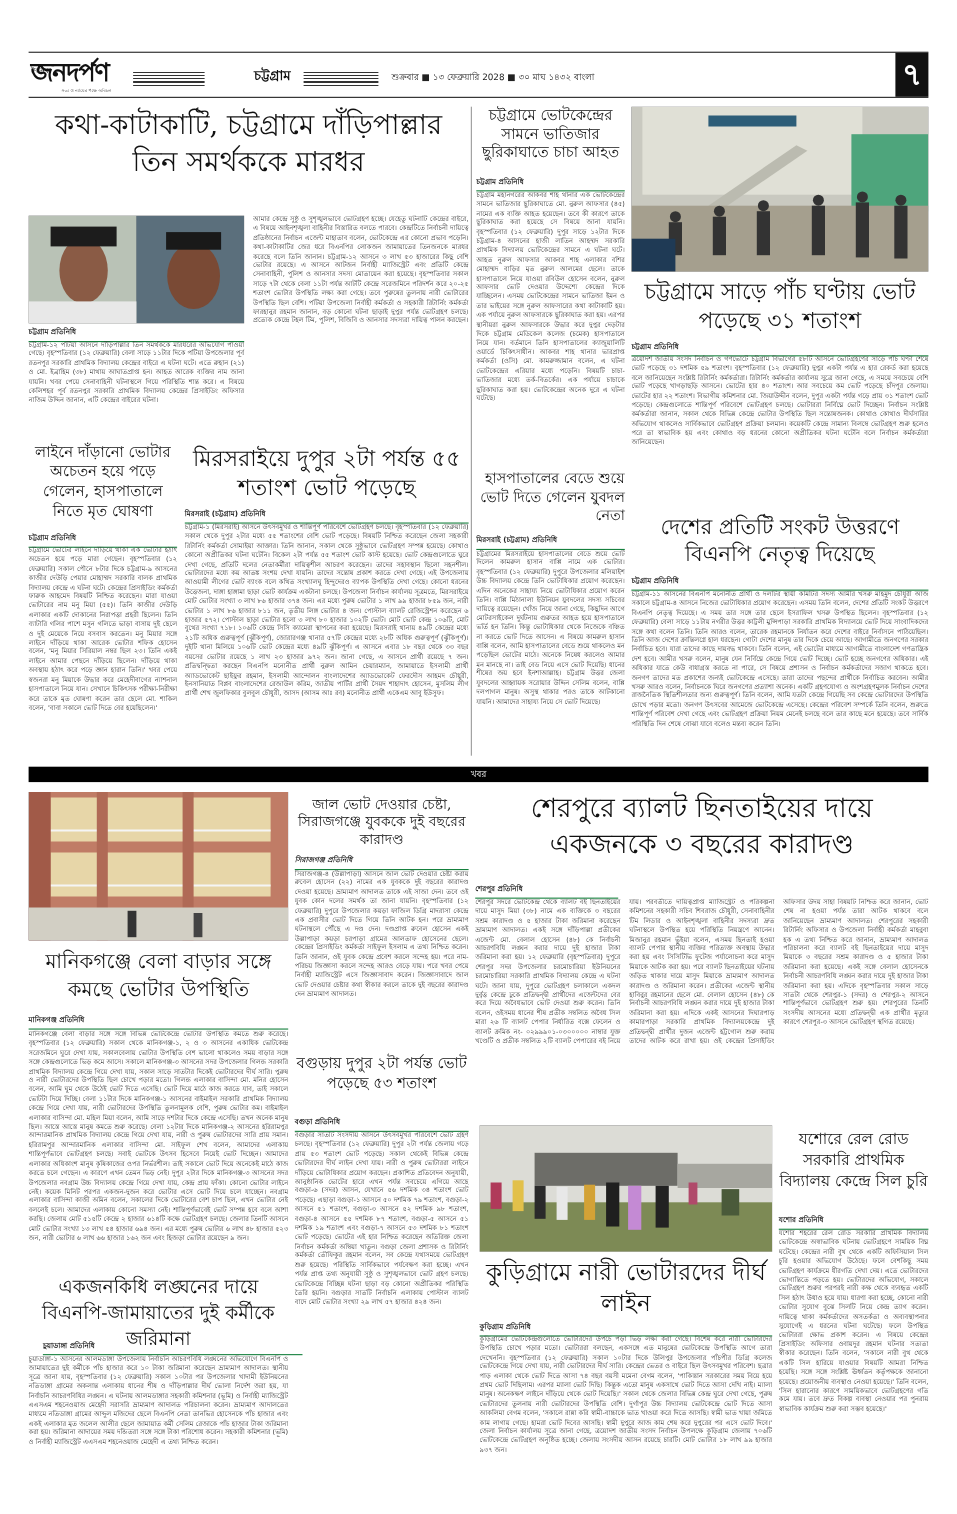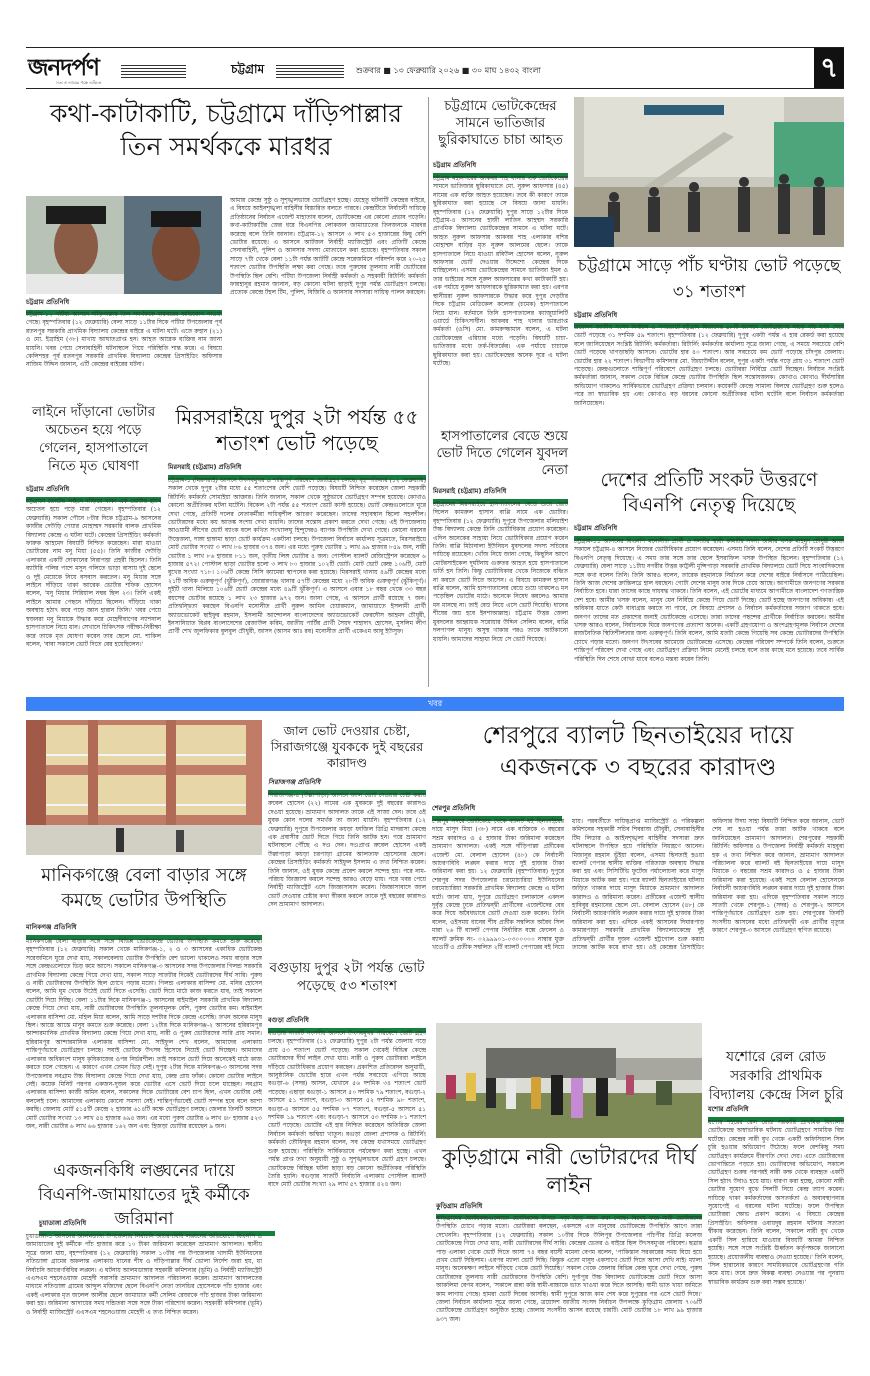--- a/index.html
+++ b/index.html
@@ -14,40 +14,40 @@
   .logo-big { position: absolute; left: 2px; top: 7px; font-size: 23px; font-weight: bold; letter-spacing: -1px; color: #111; line-height: 24px; }
   .logo-tag { position: absolute; left: 30px; top: 32px; font-size: 4px; color: #333; }
   .mast-lines { position: absolute; height: 14px; top: 17px;
     background: repeating-linear-gradient(to bottom, #333 0, #333 1px, transparent 1px, transparent 3px); }
   .mast-section { position: absolute; left: 205px; top: 12px; font-size: 12px; font-weight: bold; }
   .mast-date { position: absolute; left: 330px; top: 16px; font-size: 8px; color: #222; }
   .page-num { position: absolute; right: 0; top: 0; width: 30px; height: 40px; background: #111; color: #fff; font-size: 28px; font-weight: bold; text-align: center; line-height: 40px; }
 
   
   .hl { font-family: "DejaVu Serif", serif; color: #111; text-align: center; line-height: 1.2; }
-  .byline { font-size: 6.5px; font-weight: bold; border-bottom: 5px solid #15803d; padding-bottom: 2px; color: #222; }
+  .byline { font-size: 6.5px; font-weight: bold; border-bottom: 1px solid #15803d; padding-bottom: 2px; color: #222; }
   .body { font-size: 6px; line-height: 8.4px; color: #333; text-align: justify; }
 
   .photo { background: #888; overflow: hidden; }
   .photo svg { width: 100%; height: 100%; display: block; }
 
   .vrule { background: #999; width: 1px; }
-  .band { left: 26px; top: 697px; width: 818px; height: 14px; background: #3b82f6; color: #fff; font-size: 8px; text-align: center; line-height: 14px; }
+  .band { left: 26px; top: 697px; width: 818px; height: 14px; background: #000000; color: #fff; font-size: 8px; text-align: center; line-height: 14px; }
 </style>
 </head>
 <body>
 
 <div class="abs masthead">
   <span class="logo-small">দৈনিক</span>
   <span class="logo-big">জনদর্পণ</span>
   <span class="logo-tag">সত্য ও ন্যায়ের পক্ষে অবিচল</span>
   <div class="mast-lines" style="left:95px;width:65px;"></div>
   <span class="mast-section">চট্টগ্রাম</span>
   <div class="mast-lines" style="left:250px;width:68px;"></div>
-  <span class="mast-date">শুক্রবার ■ ১৩ ফেব্রুয়ারি ২০২৬ ■ ৩০ মাঘ ১৪৩২ বাংলা</span>
+  <span class="mast-date">শুক্রবার ■ ১৩ ফেব্রুয়ারি 2028 ■ ৩০ মাঘ ১৪৩২ বাংলা</span>
   <div class="page-num">৭</div>
 </div>
 
 <div class="abs hl" style="left:26px;top:97px;width:400px;font-size:25px;line-height:33px;">কথা-কাটাকাটি, চট্টগ্রামে দাঁড়িপাল্লার তিন সমর্থককে মারধর</div>
 
 <div class="abs photo" style="left:26px;top:196px;width:196px;height:98px;">
   <svg viewBox="0 0 196 98" preserveAspectRatio="none">
     <rect width="98" height="98" fill="#b9c2b6"></rect>
     <rect x="98" width="98" height="98" fill="#5b6f7c"></rect>
     <ellipse cx="50" cy="50" rx="22" ry="30" fill="#8a5b45"></ellipse>
@@ -85,21 +85,21 @@
       <circle cx="170" cy="85" r="5"></circle>
         <rect x="164" y="90" width="12" height="45"></rect>
       <circle cx="210" cy="82" r="5"></circle>
         <rect x="204" y="87" width="12" height="50"></rect>
       <circle cx="245" cy="85" r="5"></circle>
         <rect x="239" y="90" width="12" height="48"></rect>
     </g>
     <rect x="0" y="120" width="40" height="30" fill="#1f3a55"></rect>
   </svg>
 </div>
-<div class="abs hl" style="left:574px;top:252px;width:270px;font-size:17px;line-height:26px;">চট্টগ্রামে সাড়ে পাঁচ ঘণ্টায় ভোট পড়েছে ৩১ শতাংশ</div>
+<div class="abs hl" style="left:574px;top:252px;width:270px;font-size:20px;line-height:26px;">চট্টগ্রামে সাড়ে পাঁচ ঘণ্টায় ভোট পড়েছে ৩১ শতাংশ</div>
 <div class="abs byline" style="left:574px;top:310px;width:270px;">চট্টগ্রাম প্রতিনিধি</div>
 <div class="abs body" style="left:574px;top:323px;width:270px;height:135px;overflow:hidden;">ত্রয়োদশ জাতীয় সংসদ নির্বাচন ও গণভোটে চট্টগ্রাম বিভাগের ৫৮টি আসনে ভোটগ্রহণের সাড়ে পাঁচ ঘণ্টা শেষে ভোট পড়েছে ৩১ দশমিক ৫৯ শতাংশ। বৃহস্পতিবার (১২ ফেব্রুয়ারি) দুপুর একটা পর্যন্ত এ হার রেকর্ড করা হয়েছে বলে জানিয়েছেন সংশ্লিষ্ট রিটার্নিং কর্মকর্তারা। রিটার্নিং কর্মকর্তার কার্যালয় সূত্রে জানা গেছে, এ সময়ে সবচেয়ে বেশি ভোট পড়েছে খাগড়াছড়ি আসনে। ভোটের হার ৪০ শতাংশ। আর সবচেয়ে কম ভোট পড়েছে চাঁদপুর জেলায়। ভোটের হার ২২ শতাংশ। বিভাগীয় কমিশনার মো. জিয়াউদ্দীন বলেন, দুপুর একটা পর্যন্ত গড়ে প্রায় ৩১ শতাংশ ভোট পড়েছে। কেন্দ্রগুলোতে শান্তিপূর্ণ পরিবেশে ভোটগ্রহণ চলছে। ভোটাররা নির্বিঘ্নে ভোট দিচ্ছেন। নির্বাচন সংশ্লিষ্ট কর্মকর্তারা জানান, সকাল থেকে বিভিন্ন কেন্দ্রে ভোটার উপস্থিতি ছিল সন্তোষজনক। কোথাও কোথাও দীর্ঘসারির অভিযোগ থাকলেও সার্বিকভাবে ভোটগ্রহণ প্রক্রিয়া চলমান। কয়েকটি কেন্দ্রে সামান্য বিলম্বে ভোটগ্রহণ শুরু হলেও পরে তা স্বাভাবিক হয় এবং কোথাও বড় ধরনের কোনো অপ্রীতিকর ঘটনা ঘটেনি বলে নির্বাচন কর্মকর্তারা জানিয়েছেন।</div>
 
 <div class="abs hl" style="left:26px;top:402px;width:135px;font-size:13.5px;line-height:18px;">লাইনে দাঁড়ানো ভোটার অচেতন হয়ে পড়ে গেলেন, হাসপাতালে নিতে মৃত ঘোষণা</div>
 <div class="abs byline" style="left:26px;top:484px;width:135px;">চট্টগ্রাম প্রতিনিধি</div>
 <div class="abs body" style="left:26px;top:497px;width:135px;height:190px;overflow:hidden;">চট্টগ্রামে ভোটের লাইনে দাঁড়িয়ে থাকা এক ভোটার হঠাৎ অচেতন হয়ে পড়ে মারা গেছেন। বৃহস্পতিবার (১২ ফেব্রুয়ারি) সকাল পৌনে ৮টার দিকে চট্টগ্রাম-৯ আসনের কাজীর দেউড়ি পেয়ার মোহাম্মদ সরকারি বালক প্রাথমিক বিদ্যালয় কেন্দ্রে এ ঘটনা ঘটে। কেন্দ্রের প্রিসাইডিং কর্মকর্তা ফারুক আহমেদ বিষয়টি নিশ্চিত করেছেন। মারা যাওয়া ভোটারের নাম মনু মিয়া (৫৫)। তিনি কাজীর দেউড়ি এলাকার একটি দোকানের নিরাপত্তা প্রহরী ছিলেন। তিনি ব্যাটারি গলির পাশে মসুন গলিতে ভাড়া বাসায় দুই ছেলে ও দুই মেয়েকে নিয়ে বসবাস করতেন। মনু মিয়ার সঙ্গে লাইনে দাঁড়িয়ে থাকা আরেক ভোটার শফিক হোসেন বলেন, 'মনু মিয়ার সিরিয়াল নম্বর ছিল ২৩। তিনি একই লাইনে আমার পেছনে দাঁড়িয়ে ছিলেন। দাঁড়িয়ে থাকা অবস্থায় হঠাৎ করে পড়ে জ্ঞান হারান তিনি।' খবর পেয়ে স্বজনরা মনু মিয়াকে উদ্ধার করে মেহেদীবাগের ন্যাশনাল হাসপাতালে নিয়ে যান। সেখানে চিকিৎসক পরীক্ষা-নিরীক্ষা করে তাকে মৃত ঘোষণা করেন তার ছেলে মো. শাকিল বলেন, 'বাবা সকালে ভোট দিতে বের হয়েছিলেন।'</div>
 
 <div class="abs hl" style="left:168px;top:404px;width:258px;font-size:20px;line-height:26px;">মিরসরাইয়ে দুপুর ২টা পর্যন্ত ৫৫ শতাংশ ভোট পড়েছে</div>
 <div class="abs byline" style="left:168px;top:462px;width:258px;">মিরসরাই (চট্টগ্রাম) প্রতিনিধি</div>
 <div class="abs body" style="left:168px;top:476px;width:258px;height:211px;overflow:hidden;">চট্টগ্রাম-১ (মিরসরাই) আসনে উৎসবমুখর ও শান্তিপূর্ণ পরিবেশে ভোটগ্রহণ চলছে। বৃহস্পতিবার (১২ ফেব্রুয়ারি) সকাল থেকে দুপুর ২টার মধ্যে ৫৫ শতাংশের বেশি ভোট পড়েছে। বিষয়টি নিশ্চিত করেছেন জেলা সহকারী রিটার্নিং কর্মকর্তা সোমাইয়া আক্তার। তিনি জানান, সকাল থেকে সুষ্ঠুভাবে ভোটগ্রহণ সম্পন্ন হয়েছে। কোথাও কোনো অপ্রীতিকর ঘটনা ঘটেনি। বিকেল ২টা পর্যন্ত ৫৫ শতাংশ ভোট কাস্ট হয়েছে। ভোট কেন্দ্রগুলোতে ঘুরে দেখা গেছে, প্রতিটি দলের নেতাকর্মীরা দায়িত্বশীল আচরণ করেছেন। তাদের সহাবস্থান ছিলো সহনশীল। ভোটারদের মধ্যে কয় আতঙ্ক সংশয় দেখা যায়নি। তাদের সন্তোষ প্রকাশ করতে দেখা গেছে। এই উপজেলায় আওয়ামী লীগের ভোট ব্যাংক বলে কথিত সংখ্যালঘু হিন্দুদেরও ব্যাপক উপস্থিতি দেখা গেছে। কোনো ধরনের উত্তেজনা, দাঙ্গা হাঙ্গামা ছাড়া ভোট কার্যক্রম একটানা চলছে। উপজেলা নির্বাচন কার্যালয় সূত্রমতে, মিরসরাইয়ে মোট ভোটার সংখ্যা ৩ লাখ ৮৬ হাজার ৩৭৪ জন। এর মধ্যে পুরুষ ভোটার ১ লাখ ৯৯ হাজার ৮৫৯ জন, নারী ভোটার ১ লাখ ৮৬ হাজার ৮১১ জন, তৃতীয় লিঙ্গ ভোটার ৪ জন। পোস্টাল ব্যালট রেজিস্ট্রেশন করেছেন ৬ হাজার ৫৭২। পোস্টাল ছাড়া ভোটার হলো ৩ লাখ ৮০ হাজার ১০২টি ভোট। মোট ভোট কেন্দ্র ১০৬টি, মোট বুথের সংখ্যা ৭১৮। ১০৬টি কেন্দ্রে সিসি ক্যামেরা স্থাপনের করা হয়েছে। মিরসরাই থানায় ৪৯টি কেন্দ্রের মধ্যে ২১টি অধিক গুরুত্বপূর্ণ (ঝুঁকিপূর্ণ), জোরারগঞ্জ থানার ৫৭টি কেন্দ্রের মধ্যে ২৮টি অধিক গুরুত্বপূর্ণ (ঝুঁকিপূর্ণ)। দুইটি থানা মিলিয়ে ১০৬টি ভোট কেন্দ্রের মধ্যে ৪৯টি ঝুঁকিপূর্ণ। এ আসনে এবার ১৮ বছর থেকে ৩৩ বছর বয়সের ভোটার রয়েছে ১ লাখ ২৩ হাজার ৯৭২ জন। জানা গেছে, এ আসনে প্রার্থী রয়েছে ৭ জন। প্রতিদ্বন্দ্বিতা করছেন বিএনপি মনোনীত প্রার্থী নুরুল আমিন চেয়ারম্যান, জামায়াতে ইসলামী প্রার্থী অ্যাডভোকেট ছাইফুর রহমান, ইসলামী আন্দোলন বাংলাদেশের অ্যাডভোকেট ফেরদৌস আহমদ চৌধুরী, ইনসানিয়াত বিপ্লব বাংলাদেশের রেজাউল করিম, জাতীয় পার্টির প্রার্থী সৈয়দ শাহাদাৎ হোসেন, মুসলিম লীগ প্রার্থী শেখ জুলফিকার বুলবুল চৌধুরী, জাসদ (আসম আঃ রব) মনোনীত প্রার্থী একেএম আবু ইউসুফ।</div>
@@ -168,15 +168,15 @@
       <rect x="160" y="55" width="12" height="38" fill="#222"></rect>
       <rect x="190" y="52" width="8" height="20" fill="#b04a6a"></rect>
       <rect x="220" y="58" width="16" height="24" fill="#4a5a3a"></rect>
     </g>
   </svg>
 </div>
 <div class="abs hl" style="left:436px;top:1143px;width:266px;font-size:21px;line-height:28px;">কুড়িগ্রামে নারী ভোটারদের দীর্ঘ লাইন</div>
 <div class="abs byline" style="left:436px;top:1201px;width:266px;">কুড়িগ্রাম প্রতিনিধি</div>
 <div class="abs body" style="left:436px;top:1214px;width:266px;height:120px;overflow:hidden;">কুড়িগ্রামের ভোটকেন্দ্রগুলোতে ভোটারদের উপচে পড়া ভিড় লক্ষ্য করা গেছে। বিশেষ করে নারী ভোটারদের উপস্থিতি চোখে পড়ার মতো। ভোটাররা বলছেন, একসঙ্গে এত মানুষের ভোটকেন্দ্রে উপস্থিতি আগে তারা দেখেননি। বৃহস্পতিবার (১২ ফেব্রুয়ারি) সকাল ১০টার দিকে উলিপুর উপজেলার পাঁচপীর ডিগ্রি কলেজ ভোটকেন্দ্রে গিয়ে দেখা যায়, নারী ভোটারদের দীর্ঘ সারি। কেন্দ্রের ভেতর ও বাইরে ছিল উৎসবমুখর পরিবেশ। ছত্রার পাড় এলাকা থেকে ভোট দিতে আসা ৭৪ বছর বয়সী মমেনা বেগম বলেন, 'পাকিস্তান সরকারের সময় বিয়ে হয়ে প্রথম ভোট দিছিলাম। এরপর ম্যালা ভোট দিছি। কিন্তুক এতো মানুষ একসাথে ভোট দিতে আসা দেখি নাই। ম্যালা মানুষ। অনেকক্ষণ লাইনে দাঁড়িয়ে থেকে ভোট দিয়েছি।' সকাল থেকে জেলার বিভিন্ন কেন্দ্র ঘুরে দেখা গেছে, পুরুষ ভোটারদের তুলনায় নারী ভোটারদের উপস্থিতি বেশি। দুর্গাপুর উচ্চ বিদ্যালয় ভোটকেন্দ্রে ভোট দিতে আসা আকলিমা বেগম বলেন, 'সকালে রান্না করি স্বামী-বাচ্চাকে ভাত খাওয়া করে দিতে আসছি। স্বামী ভাত খায়া জমিতে কাম লাগায় গেছে। হামরা ভোট দিবের আসছি। স্বামী দুপুরে আজ কাম শেষ করে দুপুরের পর এসে ভোট দিবে।' জেলা নির্বাচন কার্যালয় সূত্রে জানা গেছে, ত্রয়োদশ জাতীয় সংসদ নির্বাচন উপলক্ষে কুড়িগ্রাম জেলায় ৭০৬টি ভোটকেন্দ্রে ভোটগ্রহণ অনুষ্ঠিত হচ্ছে। জেলায় সংসদীয় আসন রয়েছে চারটি। মোট ভোটার ১৮ লাখ ৯৯ হাজার ৯৩৭ জন।</div>
 
-<div class="abs hl" style="left:708px;top:1027px;width:136px;font-size:14px;line-height:19px;margin-top:20px;">যশোরে রেল রোড সরকারি প্রাথমিক বিদ্যালয় কেন্দ্রে সিল চুরি</div>
+<div class="abs hl" style="left:708px;top:1027px;width:136px;font-size:14px;line-height:19px;">যশোরে রেল রোড সরকারি প্রাথমিক বিদ্যালয় কেন্দ্রে সিল চুরি</div>
 <div class="abs byline" style="left:708px;top:1104px;width:136px;">যশোর প্রতিনিধি</div>
 <div class="abs body" style="left:708px;top:1118px;width:136px;height:215px;overflow:hidden;">যশোর শহরের রেল রোড সরকারি প্রাথমিক বিদ্যালয় ভোটকেন্দ্রে অস্বাভাবিক ঘটনায় ভোটগ্রহণে সাময়িক বিঘ্ন ঘটেছে। কেন্দ্রের নারী বুথ থেকে একটি অফিসিয়াল সিল চুরি হওয়ার অভিযোগ উঠেছে। ফলে বেশকিছু সময় ভোটগ্রহণ কার্যক্রমে ধীরগতি দেখা দেয়। এতে ভোটারদের ভোগান্তিতে পড়তে হয়। ভোটারদের অভিযোগ, সকালে ভোটগ্রহণ শুরুর পরপরই নারী কক্ষ থেকে ব্যবহৃত একটি সিল হঠাৎ উধাও হয়ে যায়। ধারণা করা হচ্ছে, কোনো নারী ভোটার সুযোগ বুঝে সিলটি নিয়ে কেন্দ্র ত্যাগ করেন। দায়িত্বে থাকা কর্মকর্তাদের অসতর্কতা ও অব্যবস্থাপনার সুযোগেই এ ধরনের ঘটনা ঘটেছে। ফলে উপস্থিত ভোটাররা ক্ষোভ প্রকাশ করেন। এ বিষয়ে কেন্দ্রের প্রিসাইডিং অফিসার ওবায়দুর রহমান ঘটনার সত্যতা স্বীকার করেছেন। তিনি বলেন, 'সকালে নারী বুথ থেকে একটি সিল হারিয়ে যাওয়ার বিষয়টি আমরা নিশ্চিত হয়েছি। সঙ্গে সঙ্গে সংশ্লিষ্ট ঊর্ধ্বতন কর্তৃপক্ষকে জানানো হয়েছে। প্রয়োজনীয় ব্যবস্থাও নেওয়া হয়েছে।' তিনি বলেন, 'সিল হারানোর কারণে সাময়িকভাবে ভোটগ্রহণের গতি কমে যায়। তবে দ্রুত বিকল্প ব্যবস্থা নেওয়ার পর পুনরায় স্বাভাবিক কার্যক্রম শুরু করা সম্ভব হয়েছে।'</div>
 
 </body></html>

